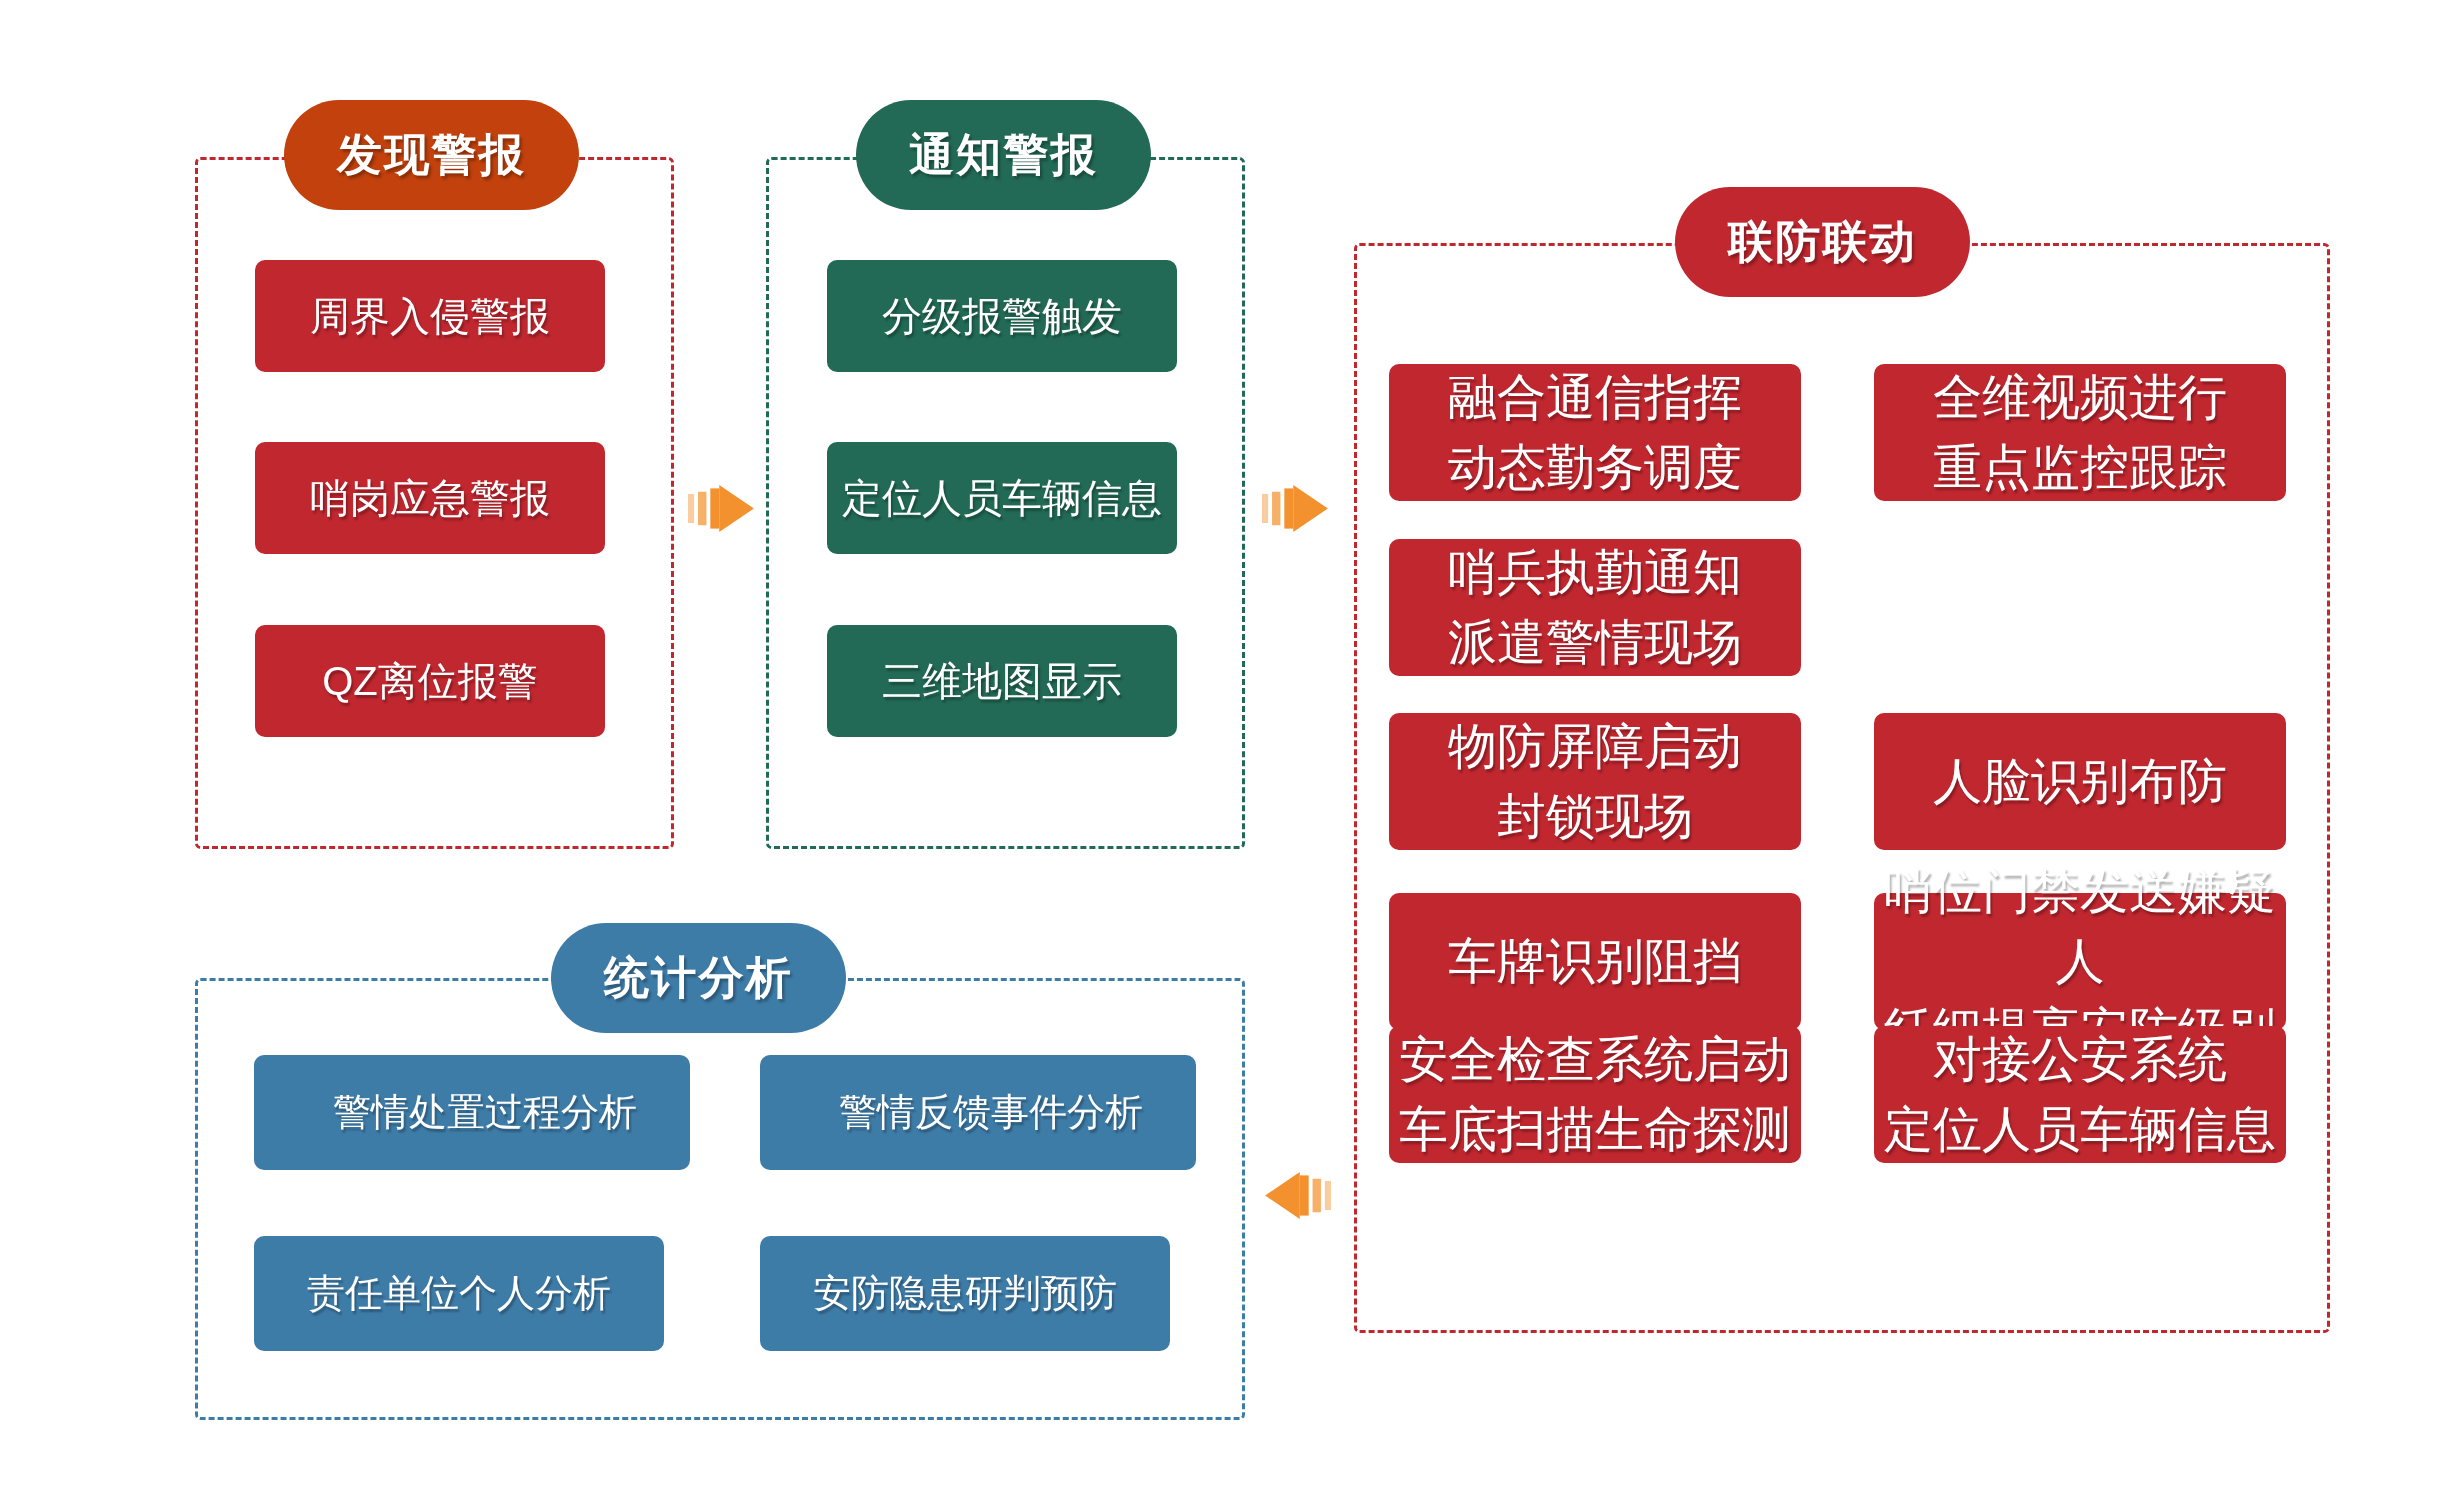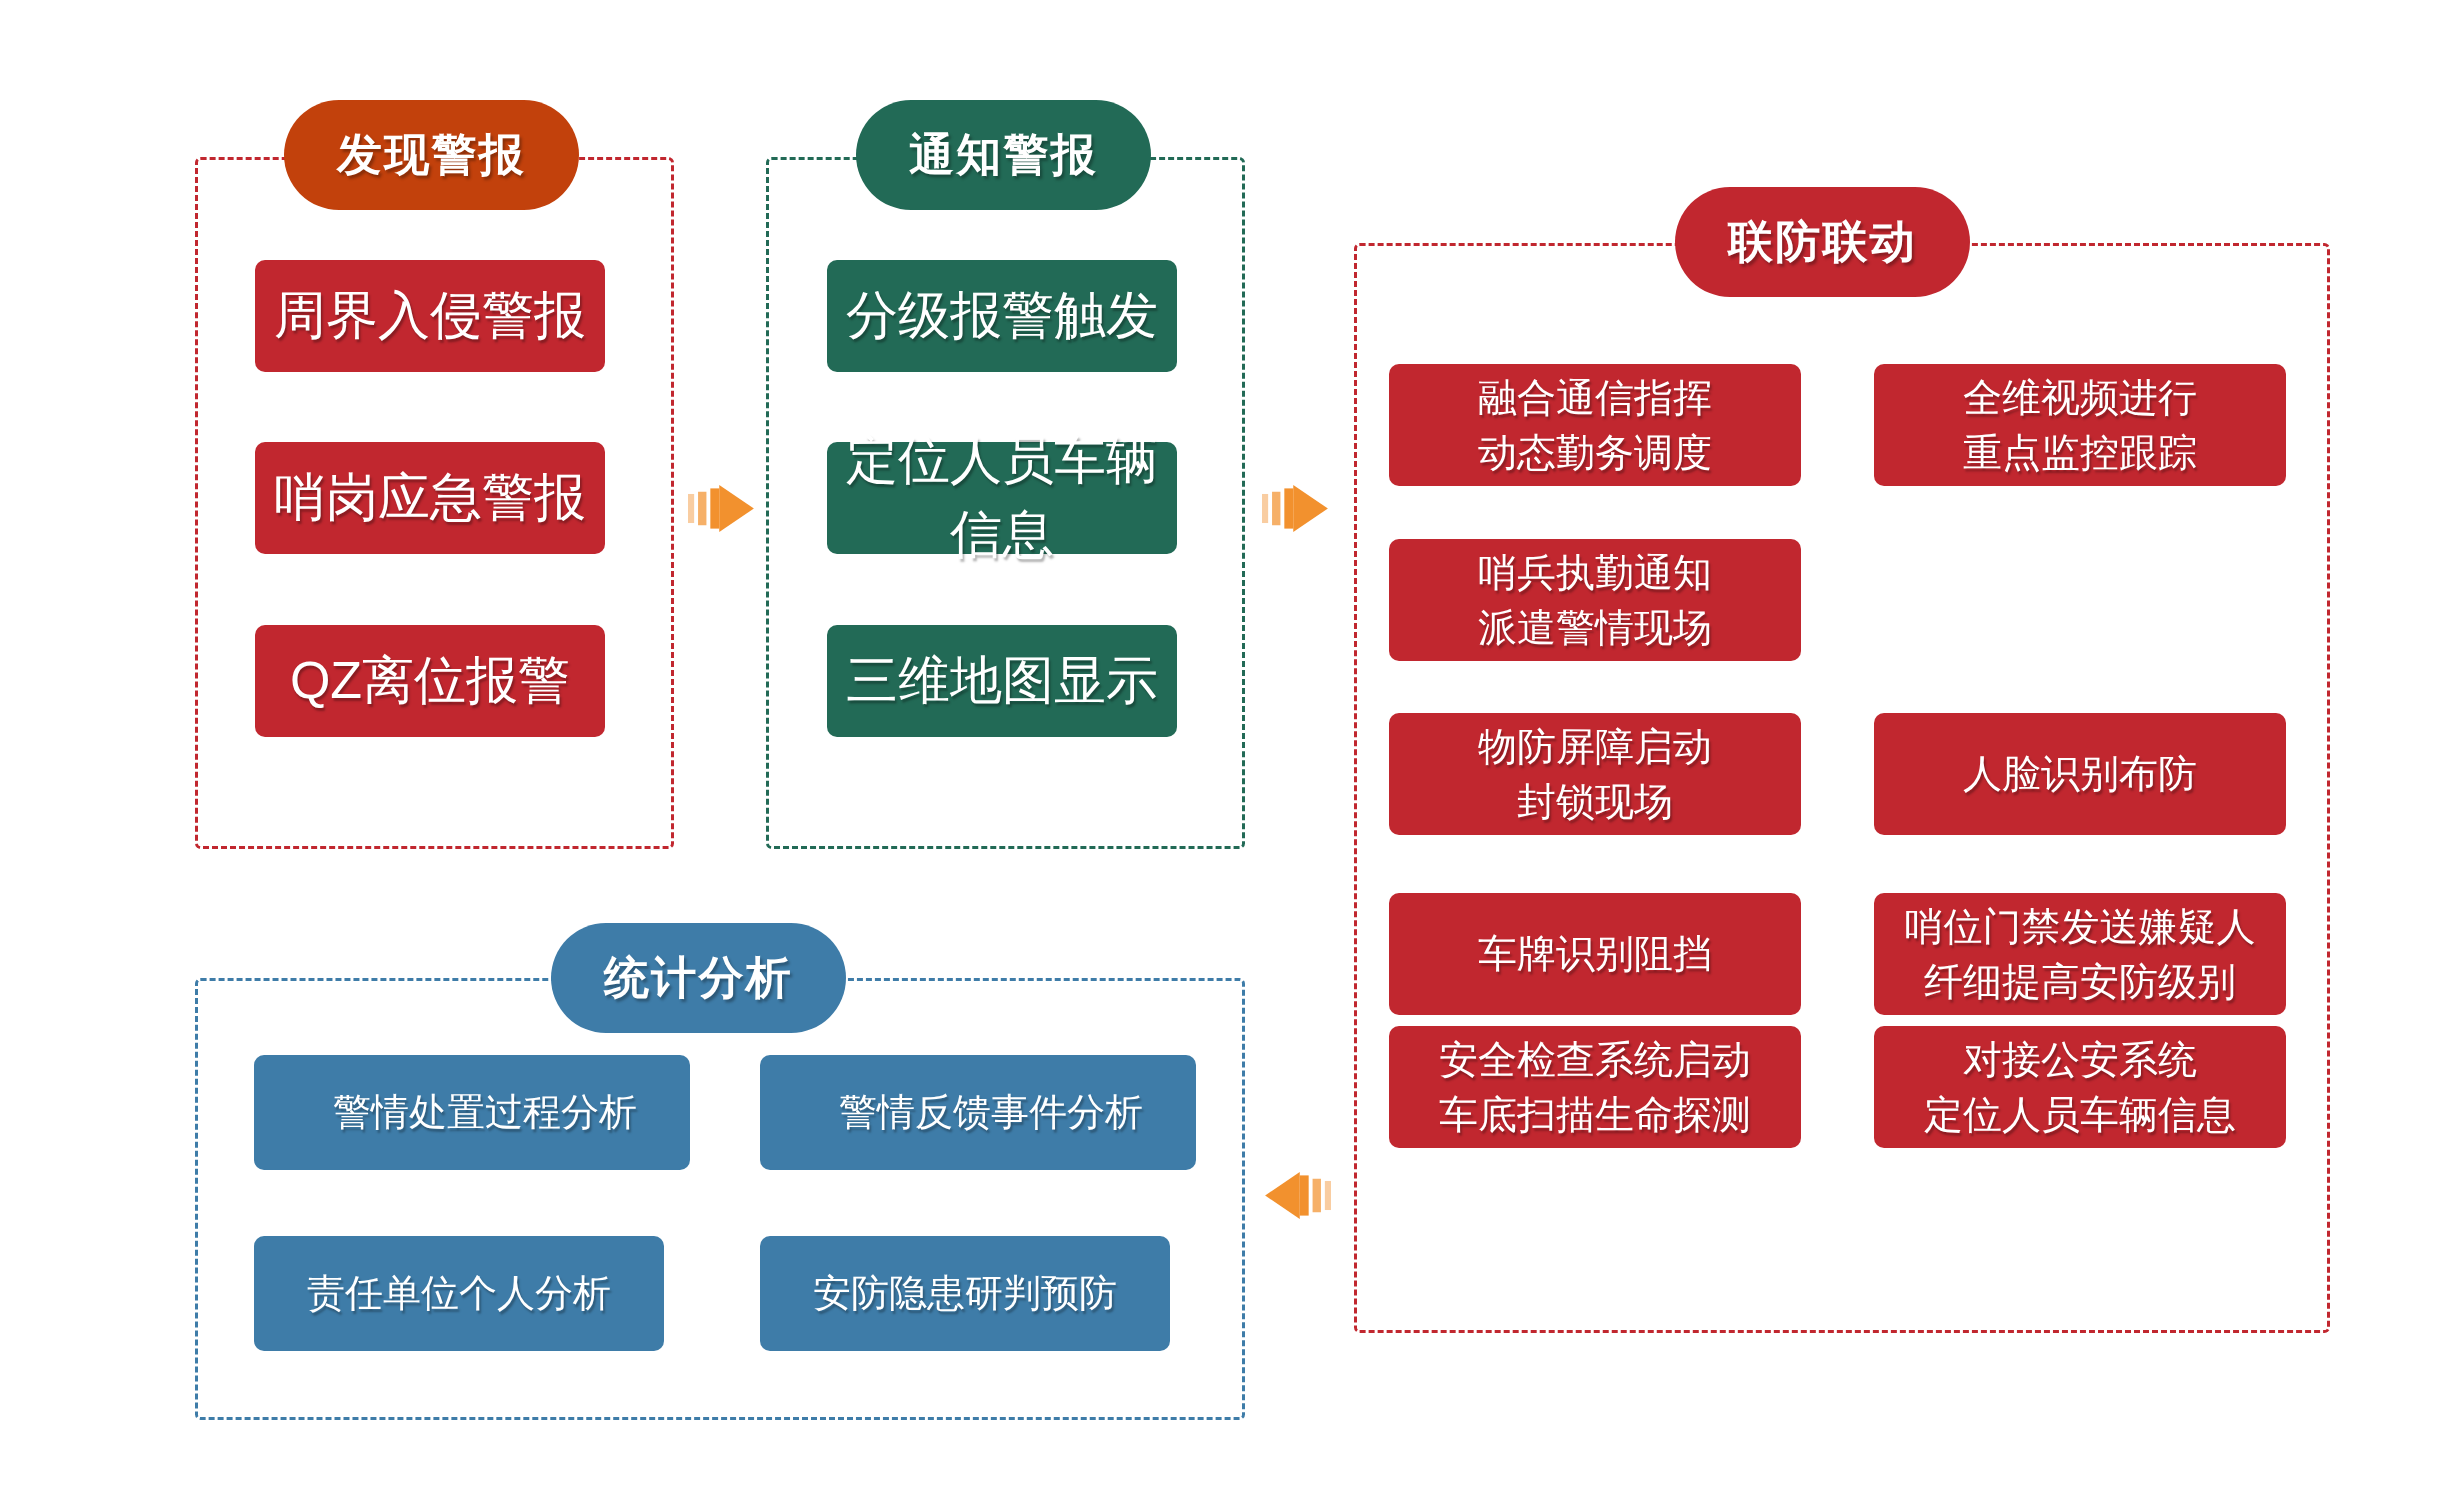--- a/index.html
+++ b/index.html
@@ -52,28 +52,28 @@
     text-align: center;
     white-space: pre-line;
     text-shadow: 1.7px 2.8px 2.2px rgba(0,0,0,0.30);
     line-height: 1.42;
     z-index: 1;
   }
   .box-red   { background: #C1272F; }
   .box-green { background: #226A56; }
   .box-blue  { background: #3E7CA8; }
 
-  .s12 { width: 350px; height: 112px; font-size: 52px; }
+  .s12 { width: 350px; height: 112px; font-size: 40px; }
   .c1  { left: 255px; }
   .c2  { left: 827px; }
   .r1  { top: 260px; }
   .r2  { top: 442px; }
   .r3  { top: 625px; }
 
-  .s3  { width: 412px; height: 122px; font-size: 39px; font-family: Liberation Serif, serif; }
+  .s3  { width: 412px; height: 137px; font-size: 49px; font-family: Liberation Serif, serif; }
   .c3L { left: 1389px; }
   .c3R { left: 1874px; }
   .r3a { top: 364px; }
   .r3b { top: 539px; }
   .r3c { top: 713px; }
   .r3d { top: 893px; }
   .r3e { top: 1026px; }
 
   .s4  { width: 410px; height: 115px; font-size: 38px; }
   .c4L { left: 254px; }

